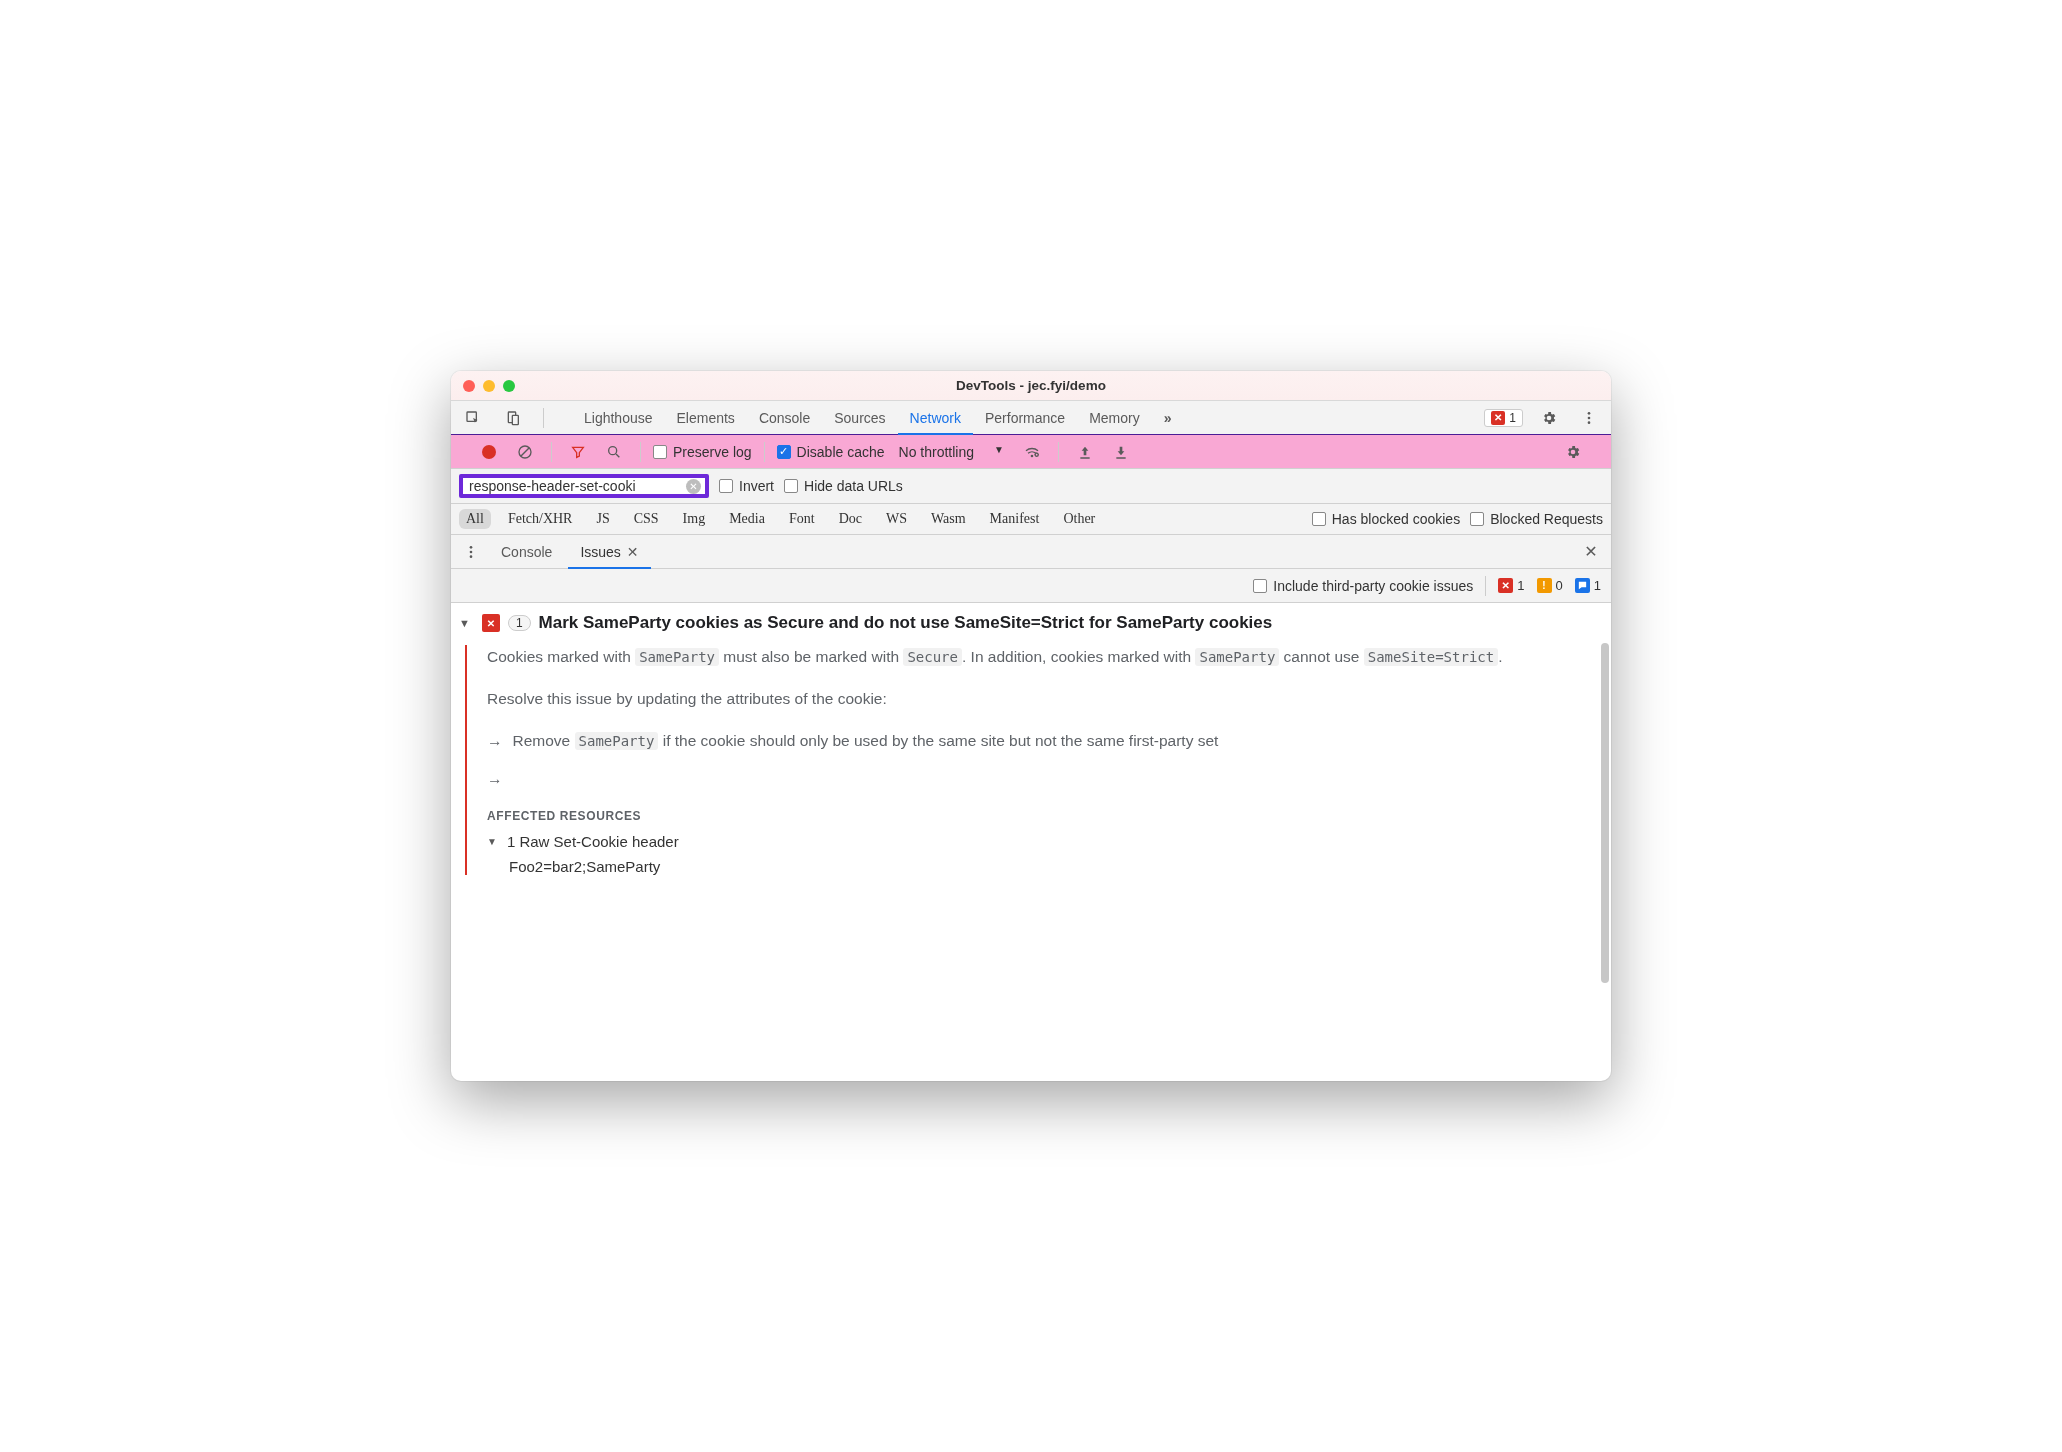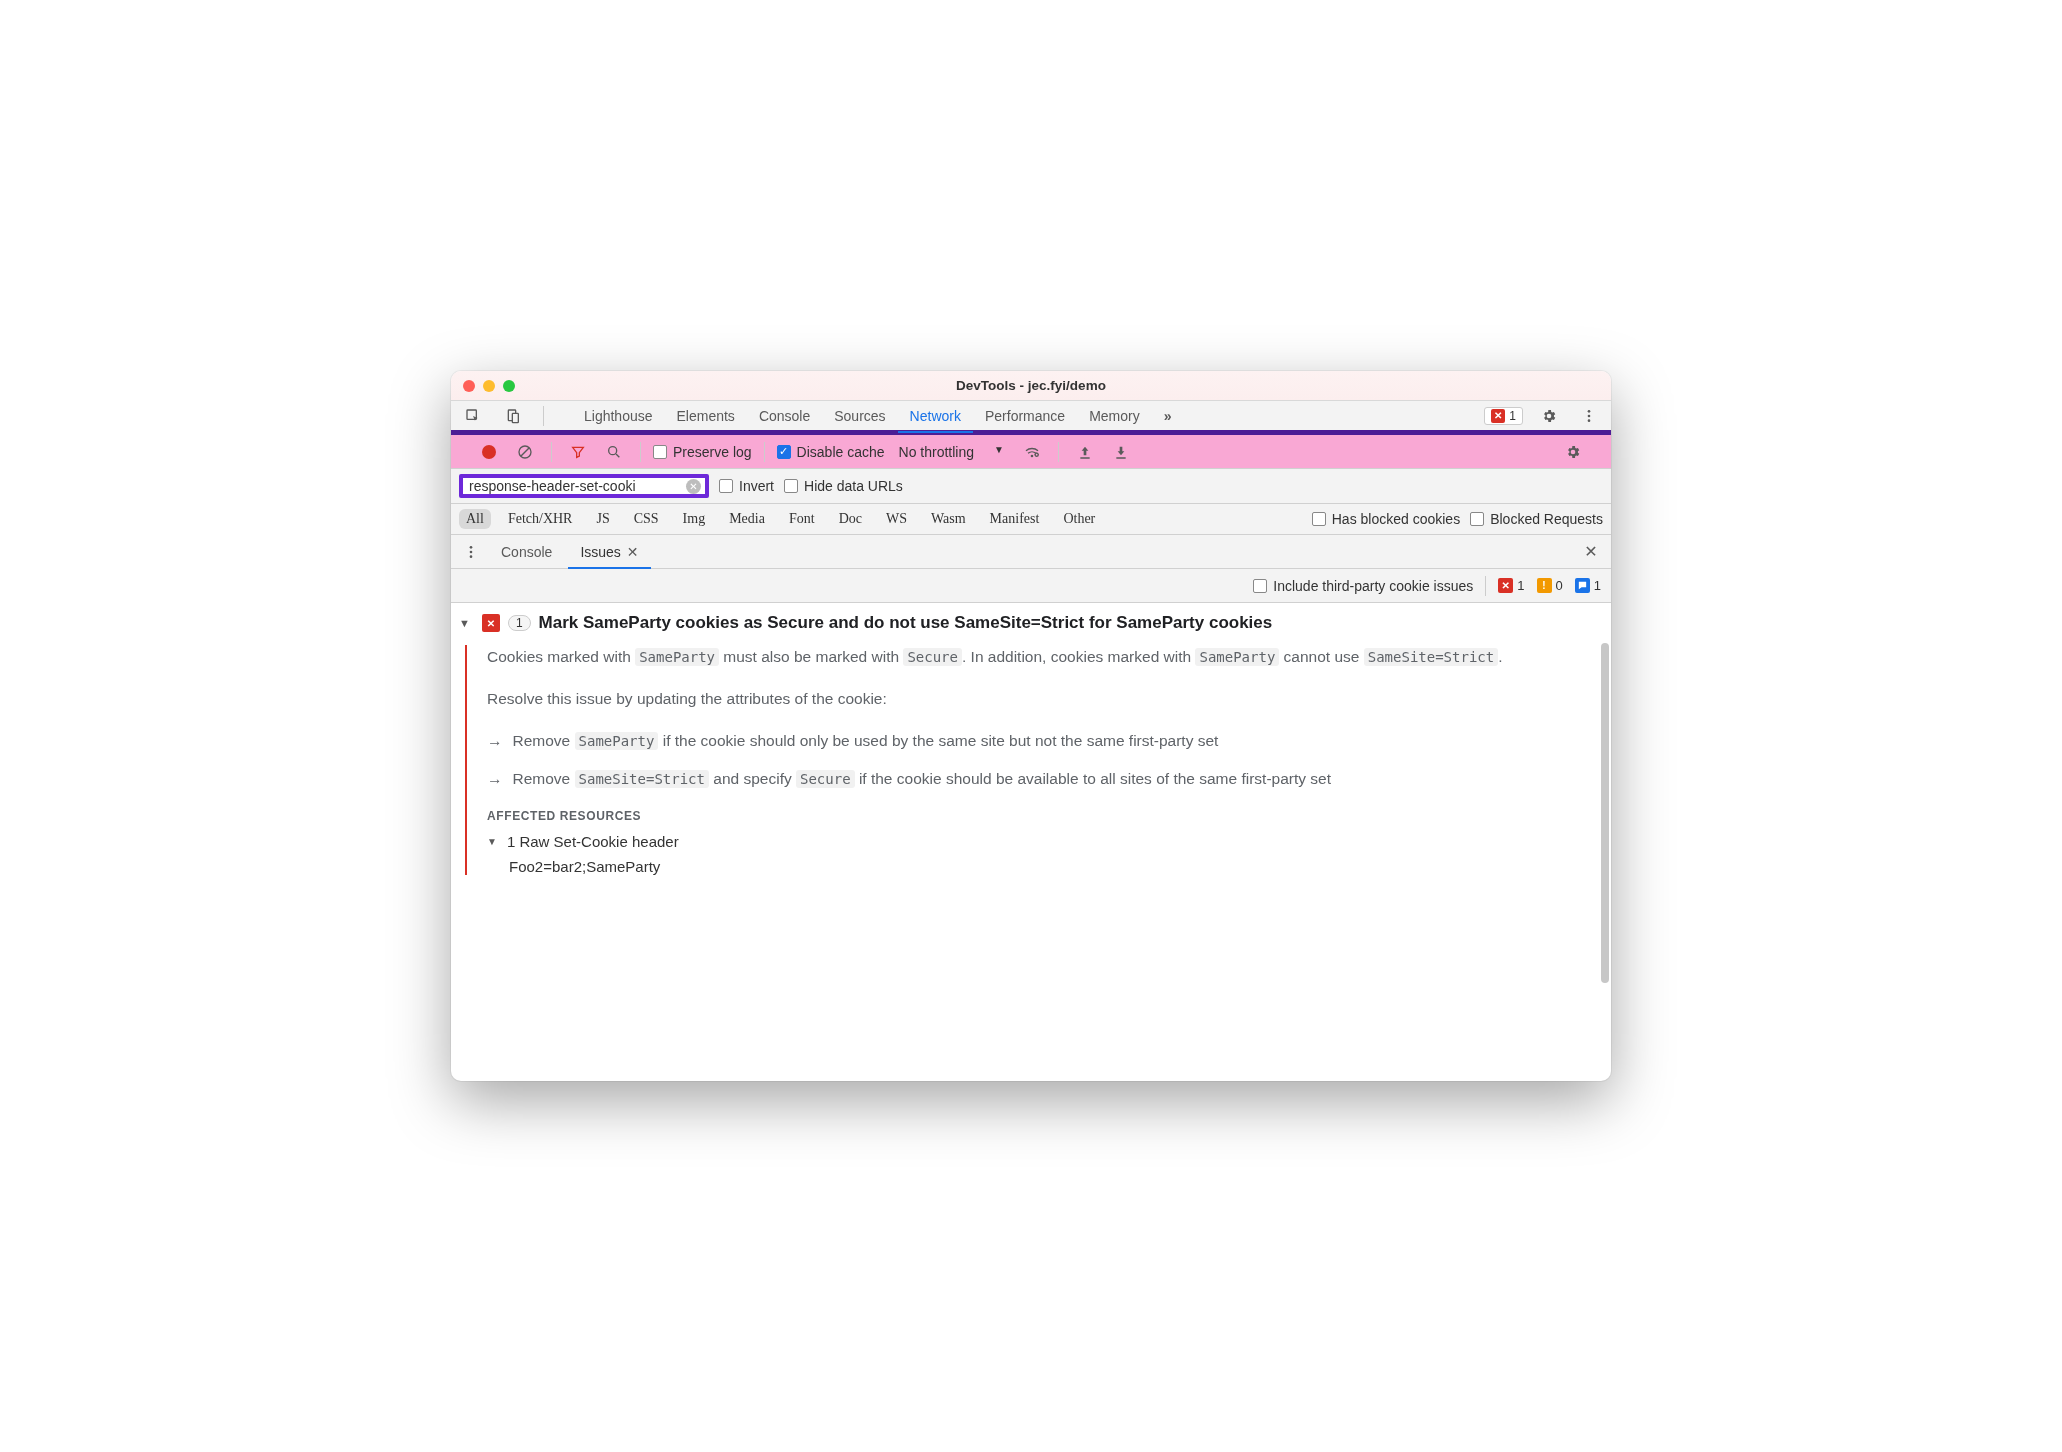--- a/index.html
+++ b/index.html
@@ -32,21 +32,21 @@
 .tl-close { background: #ff5f57; }
 .tl-min { background: #febc2e; }
 .tl-max { background: #28c840; }
 .titlebar-title {
   position: absolute; left: 0; right: 0; text-align: center;
   font-size: 13.5px; font-weight: 600; color: #333;
   pointer-events: none;
 }
 .toolbar1 {
   height: 34px; display: flex; align-items: center; padding: 0 8px;
-  border-bottom: 5px solid #4c1d95; background: #f3f3f3; gap: 12px; text-align: center;
+  border-bottom: 1px solid #4c1d95; background: #f3f3f3; gap: 12px; text-align: center;
 }
 .icon-btn {
   width: 28px; height: 26px; display: flex; align-items: center; justify-content: center;
   color: #5a5a5a; cursor: pointer; border-radius: 2px;
 }
 .icon-btn svg { width: 16px; height: 16px; }
 .tabs { display: flex; gap: 0; margin-left: 12px; flex: 1; align-items: center; }
 .tab {
   padding: 0 12px; height: 34px; display: flex; align-items: center;
   font-size: 14px; color: #5a5a5a; cursor: pointer;
@@ -359,21 +359,20 @@
             <p>
               <span>Cookies marked with </span><code>SameParty</code><span> must also be marked with </span><code>Secure</code><span>. In addition, cookies marked with </span><code>SameParty</code><span> cannot use </span><code>SameSite=Strict</code><span>.</span>
             </p>
             <p>Resolve this issue by updating the attributes of the cookie:</p>
             <div class="arrow-item">
               <span class="arr">→</span>
               <span><span>Remove </span><code>SameParty</code><span> if the cookie should only be used by the same site but not the same first-party set</span></span>
             </div>
             <div class="arrow-item">
               <span class="arr">→</span>
-              <span><span>Remove </span><code>SameSite=Strict</code><span> and specify </span><code>Secure</code><span> if the cookie should be available to all sites of the same first-party set</span></span>
             </div>
           </div>
           <div class="section-label" style="margin-left:0">AFFECTED RESOURCES</div>
           <div class="affected" style="margin-left:0">
             <div class="aff-head">
               <span class="tri" style="font-size:10px">▼</span>
               <span>1 Raw Set-Cookie header</span>
             </div>
             <div class="aff-body">Foo2=bar2;SameParty</div>
           </div>

